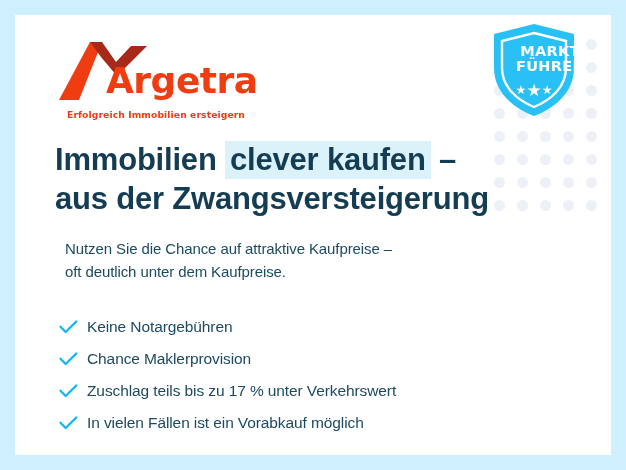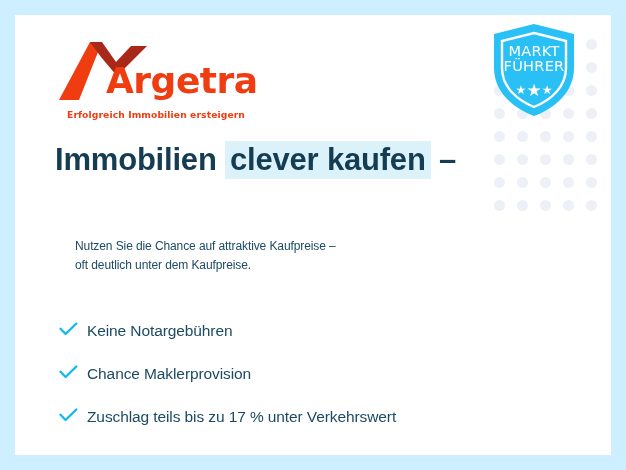--- a/index.html
+++ b/index.html
@@ -91,26 +91,26 @@
   #badge {
     position: absolute;
     right: 34px;
     top: 7px;
     width: 86px;
     height: 96px;
     z-index: 3;
   }
   #badge-text {
     position: absolute;
-    left: 0;
+    left: 16px;
     top: 22px;
     width: 86px;
     text-align: center;
     color: #ffffff;
-    font-weight: normal;
+    font-weight: bold;
     line-height: 1.06;
     font-size: 14.5px;
     letter-spacing: 0.3px;
     font-family: "DejaVu Sans", sans-serif;
   }
   #badge-stars {
     position: absolute;
     left: 0;
     top: 59px;
     width: 86px;
@@ -137,45 +137,44 @@
     background: #dbf2fb;
     padding: 1px 5px 2px 5px;
     box-decoration-break: clone;
     -webkit-box-decoration-break: clone;
   }
   #headline .line { display: block; white-space: nowrap; }
 
   
   #subheading {
     position: absolute;
-    left: 60px;
+    left: 50px;
     top: 222px;
     z-index: 2;
-    font-size: 12px;
+    font-size: 15px;
     color: #1c4a63;
     line-height: 1.56;
     letter-spacing: -0.1px;
   }
   #subheading .line { display: block; white-space: nowrap; }
 
   
   #bullets {
     position: absolute;
     left: 44px;
     top: 296px;
     z-index: 2;
     list-style: none;
     margin: 0;
     padding: 0;
   }
   #bullets li {
     display: flex;
-    align-items: flex-start;
+    align-items: center;
     height: 32px;
-    margin-top: 11px;
   }
   #bullets .check {
     width: 28px;
     flex: 0 0 28px;
     display: flex;
     align-items: center;
   }
   #bullets .label {
     font-size: 15.5px;
     color: #1c4a63;
@@ -250,20 +249,21 @@
         <span>MARKT</span><br>
         <span>FÜHRER</span>
       </div>
       <div id="badge-stars">
         <span class="star-sm">★</span><span class="star-lg">★</span><span class="star-sm">★</span>
       </div>
     </div>
 
     <div id="headline">
       <span class="line"><span>Immobilien </span><span class="hl">clever kaufen</span><span> –</span></span>
+      <span class="line">aus der Zwangsversteigerung</span>
     </div>
 
     <div id="subheading">
       <span class="line">Nutzen Sie die Chance auf attraktive Kaufpreise –</span>
       <span class="line">oft deutlich unter dem Kaufpreise.</span>
     </div>
 
     <ul id="bullets">
       <li>
         <span class="check">
@@ -282,16 +282,24 @@
         <span class="label">Chance Maklerprovision</span>
       </li>
       <li>
         <span class="check">
           <svg width="19" height="14" viewBox="0 0 19 14" xmlns="http://www.w3.org/2000/svg">
             <path d="M1.5 6.8 L6.6 12 L17.3 1.5" fill="none" stroke="#0fb9ef" stroke-width="2.3" stroke-linecap="round" stroke-linejoin="round"></path>
           </svg>
         </span>
         <span class="label">Zuschlag teils bis zu 17 % unter Verkehrswert</span>
       </li>
+      <li>
+        <span class="check">
+          <svg width="19" height="14" viewBox="0 0 19 14" xmlns="http://www.w3.org/2000/svg">
+            <path d="M1.5 6.8 L6.6 12 L17.3 1.5" fill="none" stroke="#0fb9ef" stroke-width="2.3" stroke-linecap="round" stroke-linejoin="round"></path>
+          </svg>
+        </span>
+        <span class="label">In vielen Fällen ist ein Vorabkauf möglich</span>
+      </li>
     </ul>
 
   </div>
 </div>
 
 </body></html>

